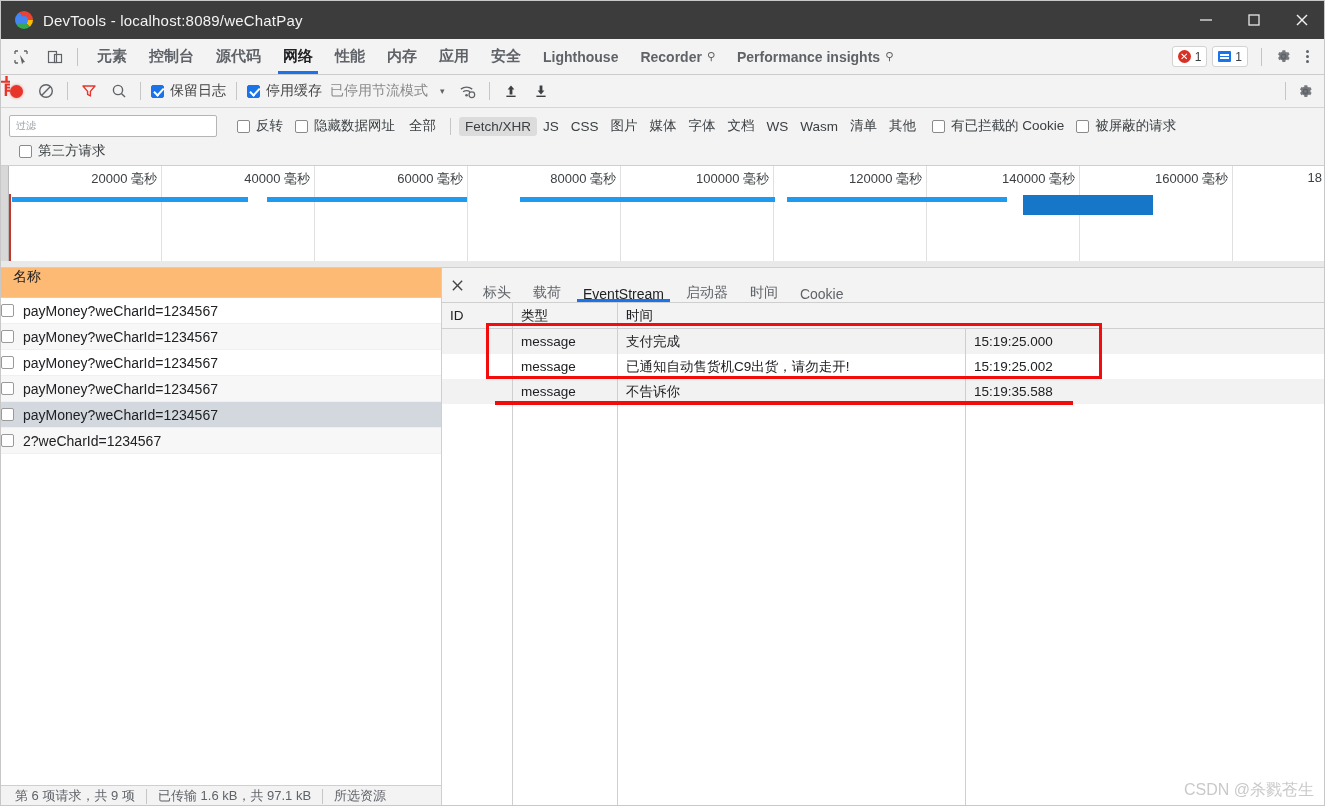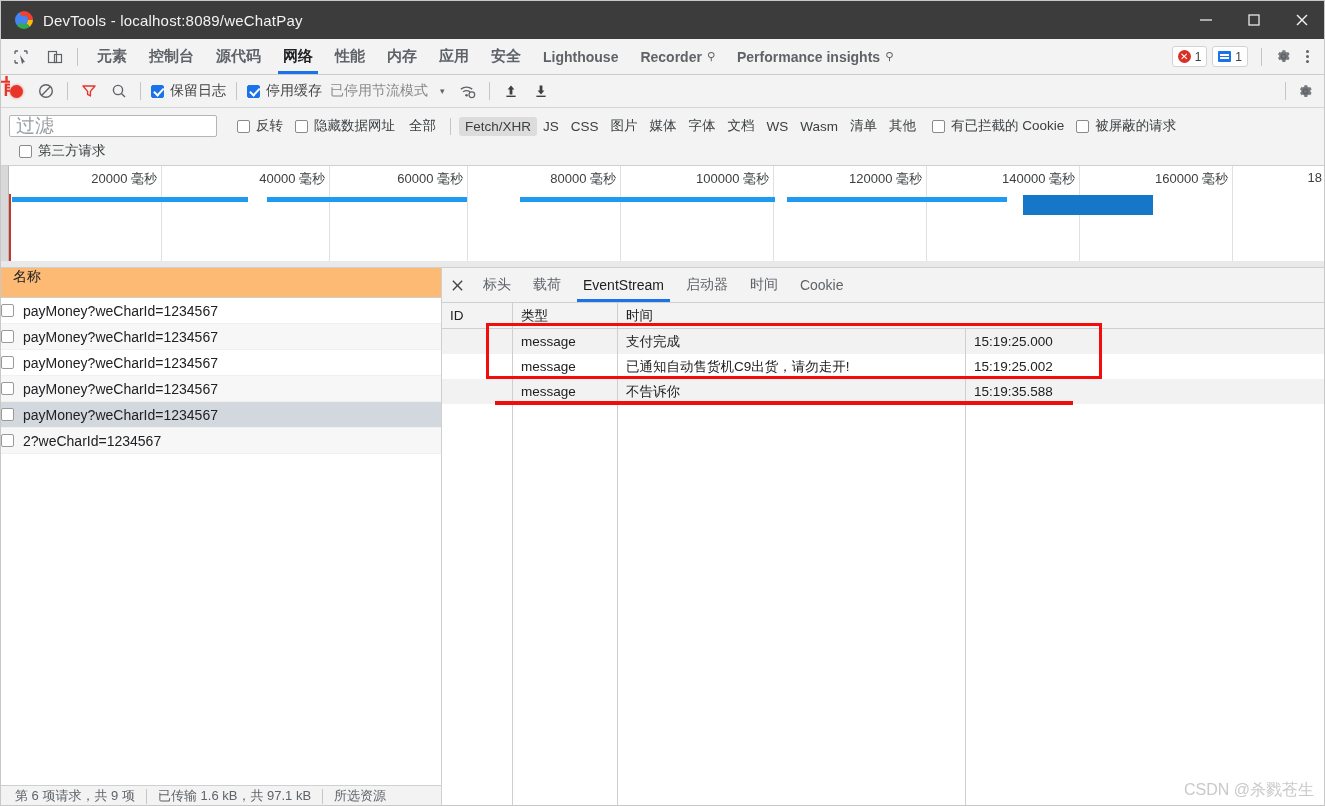--- a/index.html
+++ b/index.html
@@ -124,21 +124,21 @@
   .filterbar {
     position: absolute; left: 0; top: 107px; width: 1325px; height: 58px;
     background: #f3f3f3; border-bottom: 1px solid #cfcfcf;
     padding: 6px 0 0 0;
   }
   .fb-row1 { display: flex; align-items: center; height: 24px; }
   .fb-row2 { display: flex; align-items: center; height: 26px; padding-left: 18px; }
   .filter-input {
     margin-left: 8px; width: 208px; height: 22px;
     border: 1px solid #b5b5b5; background: #fff; border-radius: 2px;
-    font-size: 19px; color: #9aa0a6; padding: 0 6px;
+    font-size: 10px; color: #9aa0a6; padding: 0 6px;
     display: flex; align-items: center;
   }
   .fb-check { display: flex; align-items: center; gap: 6px; font-size: 13.5px; color: #3c4043; white-space: nowrap; }
   .fb-sep { width: 1px; height: 17px; background: #c6c6c6; margin: 0 8px; }
   .type-pill {
     font-size: 13.5px; color: #3c4043; padding: 2px 6px; border-radius: 3px;
     white-space: nowrap;
   }
   .type-pill.sel { background: #dcdcdc; }
 
@@ -204,21 +204,21 @@
   }
   .dt-tabs {
     height: 35px; background: #f3f3f3; border-bottom: 1px solid #cfcfcf;
     display: flex; align-items: center;
   }
   .dt-close {
     width: 30px; height: 34px; display: flex; align-items: center; justify-content: center;
     color: #444;
   }
   .dt-tab {
-    height: 34px; padding: 0 11px; display: flex; align-items: center;
+    height: 34px; padding: 0 11px; display: flex; align-items: flex-end;
     font-size: 14px; color: #5f6368; position: relative; white-space: nowrap;
   }
   .dt-tab.active { color: #202124; }
   .dt-tab.active::after {
     content: ""; position: absolute; left: 5px; right: 5px; bottom: 0; height: 3px; background: #1a73e8;
   }
   .es-table { position: relative; width: 884px; }
   .es-head {
     display: flex; height: 26px; background: #f3f3f3; border-bottom: 1px solid #cfcfcf;
     font-size: 13.5px; color: #202124;
@@ -471,21 +471,21 @@
         <span class="cbx"></span>
         <span>第三方请求</span>
       </div>
     </div>
   </div>
 
   <div class="overview">
     <div class="ov-tick" style="left:8px;width:153px">
         <span>20000 毫秒</span>
       </div>
-    <div class="ov-tick" style="left:176px;width:153px">
+    <div class="ov-tick" style="left:161px;width:153px">
         <span>40000 毫秒</span>
       </div>
     <div class="ov-tick" style="left:314px;width:153px">
         <span>60000 毫秒</span>
       </div>
     <div class="ov-tick" style="left:467px;width:153px">
         <span>80000 毫秒</span>
       </div>
     <div class="ov-tick" style="left:620px;width:153px">
         <span>100000 毫秒</span>

